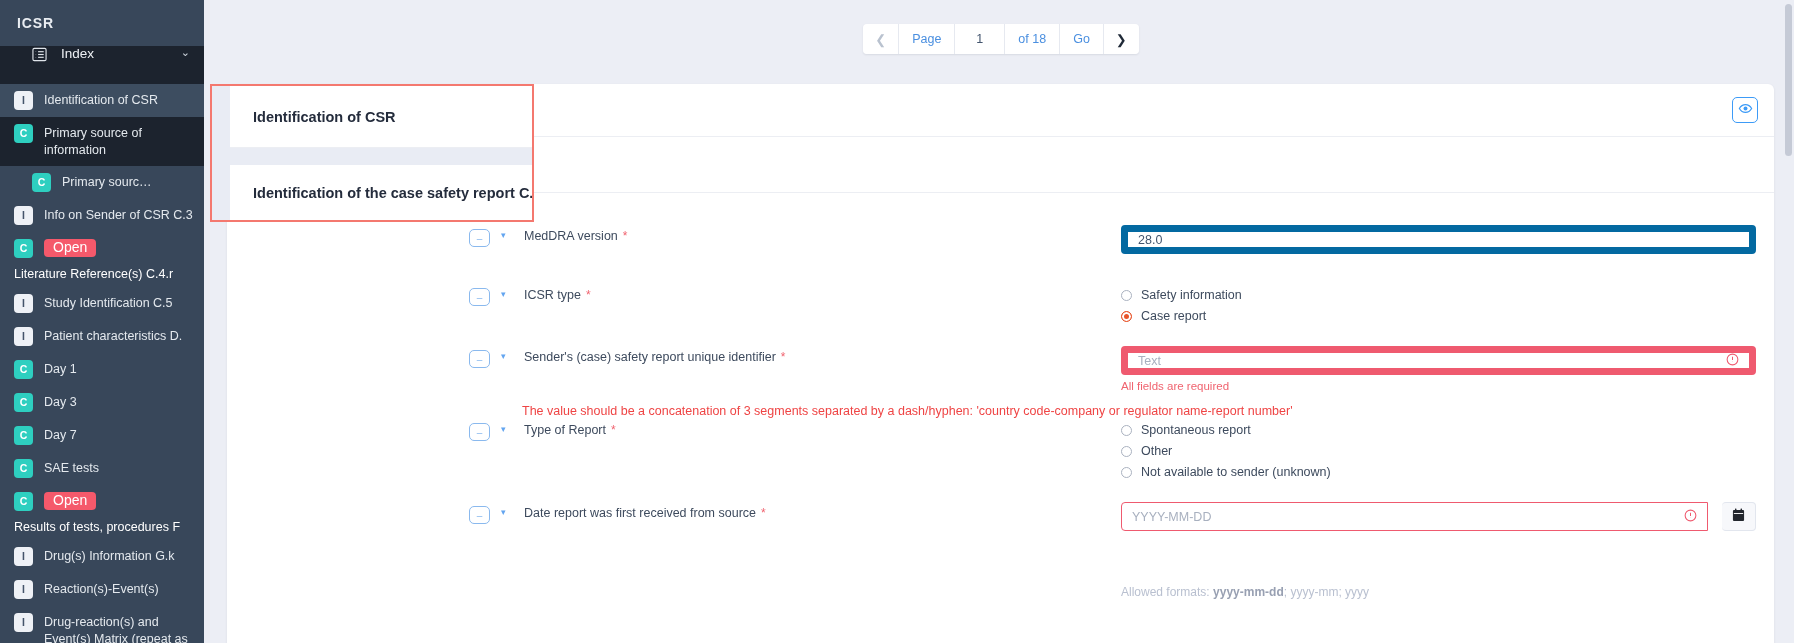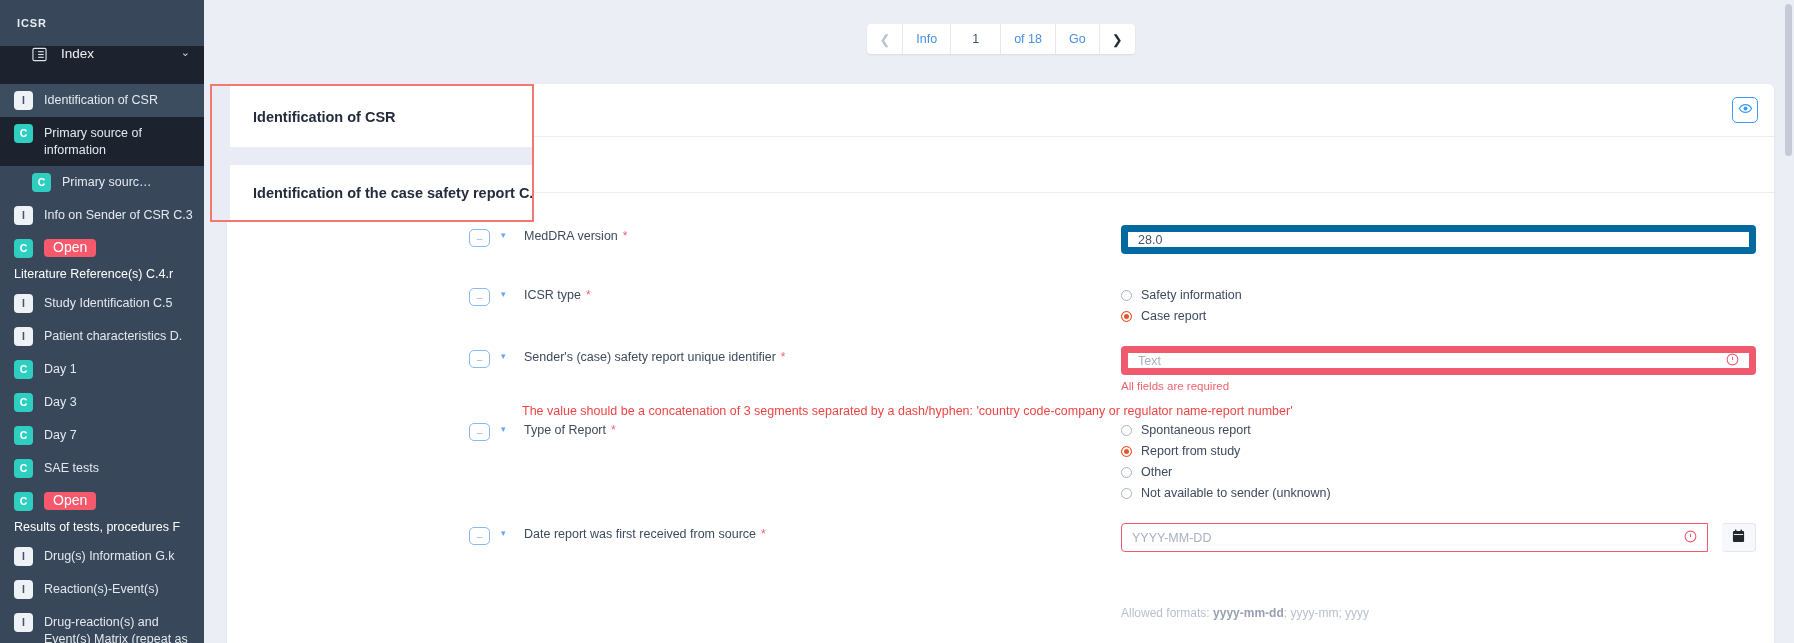--- a/index.html
+++ b/index.html
@@ -25,21 +25,21 @@
     background: #38475a;
     color: #e8ecf1;
     overflow: hidden;
     position: relative;
   }
   .sidebar-brand {
     height: 46px;
     display: flex;
     align-items: center;
     padding-left: 17px;
-    font-size: 11px;
+    font-size: 14px;
     font-weight: bold;
     letter-spacing: .9px;
     color: #e9edf2;
     background: #38475a;
   }
   .sidebar-index {
     height: 38px;
     background: #1c232e;
     display: flex;
     align-items: flex-start;
@@ -483,21 +483,21 @@
           <span class="nav-text">Drug-reaction(s) and Event(s) Matrix (repeat as necessary) G.k.9.i</span>
         </div>
       </div>
   </aside>
 
   <section class="main">
 
     <div class="pager-bar">
       <div class="pager">
         <div class="pg-cell pg-arrow">❮</div>
-        <div class="pg-cell">Info</div>
+        <div class="pg-cell">Page</div>
         <div class="pg-cell pg-input">1</div>
         <div class="pg-cell">of 18</div>
         <div class="pg-cell">Go</div>
         <div class="pg-cell pg-arrow next">❯</div>
       </div>
     </div>
 
     <div class="card">
       <div class="card-head">
         <div class="eye-btn">
@@ -570,24 +570,20 @@
               <div class="row-label">
                 <span class="sq">–</span>
                 <span class="caret">▾</span>
                 <span class="lbl-text">Type of Report<span class="req">*</span></span>
               </div>
               <div class="row-field">
                 <div class="radio-list">
                   <div class="radio-item">
                     <span class="radio"></span>
                     <span>Spontaneous report</span>
-                  </div>
-                  <div class="radio-item">
-                    <span class="radio on"></span>
-                    <span>Report from study</span>
                   </div>
                   <div class="radio-item">
                     <span class="radio"></span>
                     <span>Other</span>
                   </div>
                   <div class="radio-item">
                     <span class="radio"></span>
                     <span>Not available to sender (unknown)</span>
                   </div>
                 </div>

